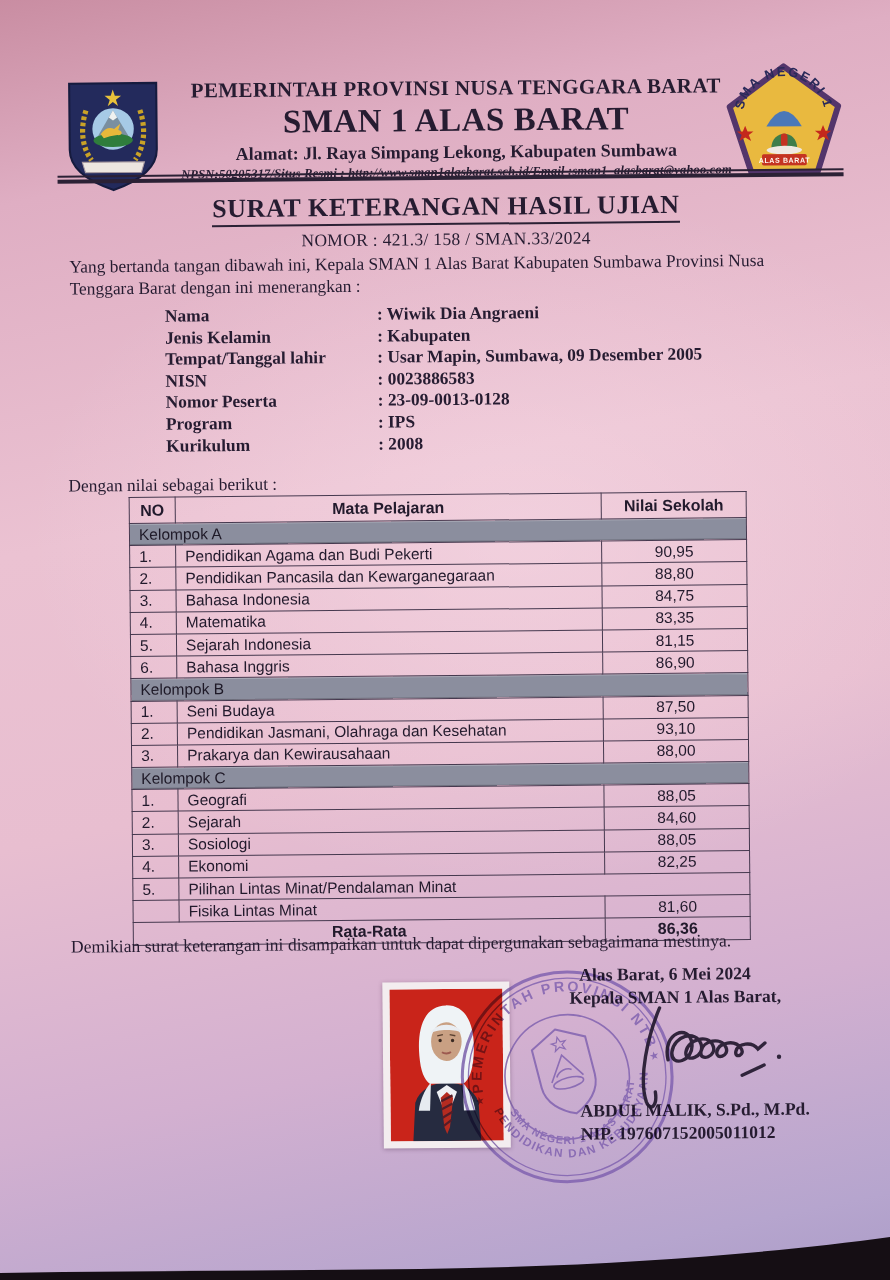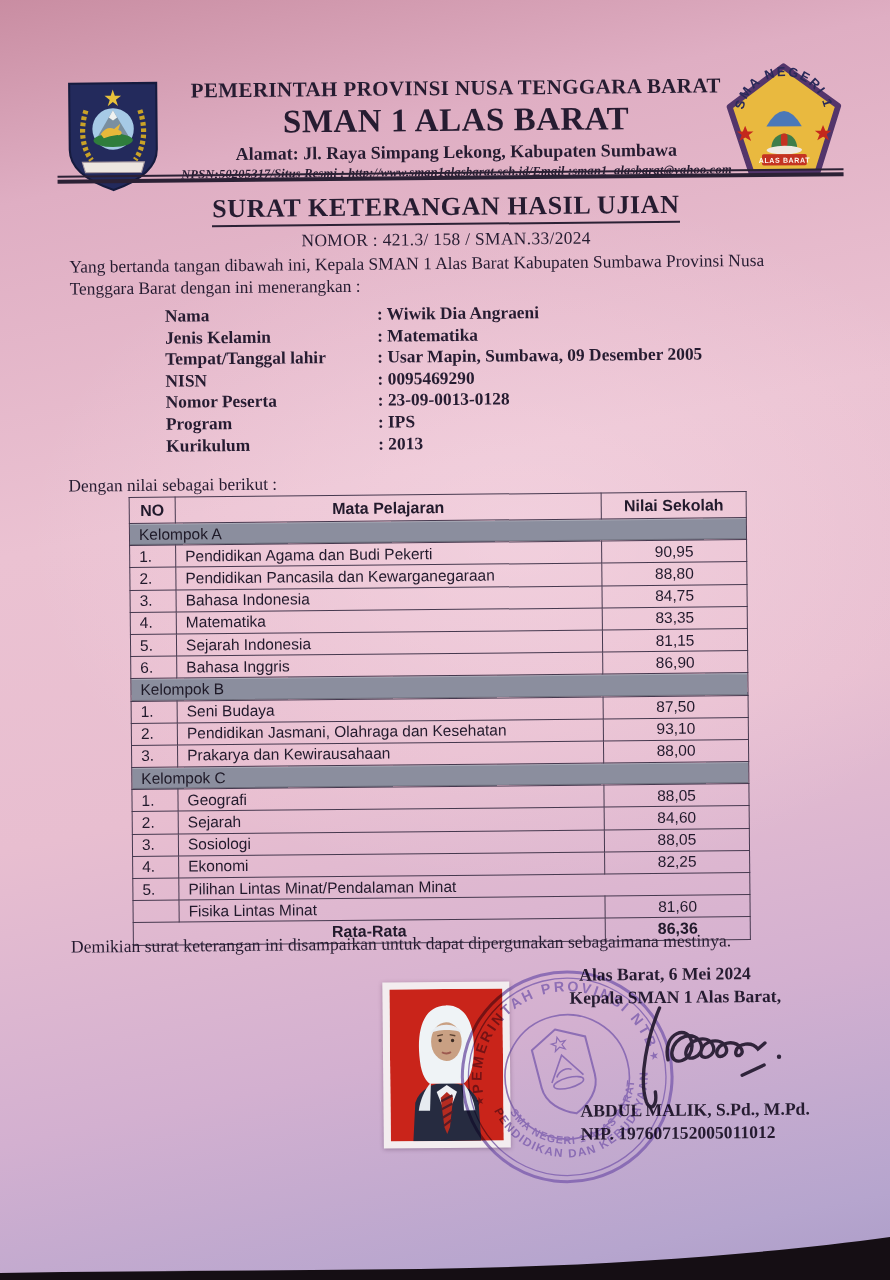--- a/index.html
+++ b/index.html
@@ -129,41 +129,41 @@
 
   <div class="abs intro">Yang bertanda tangan dibawah ini, Kepala SMAN 1 Alas Barat Kabupaten Sumbawa Provinsi Nusa Tenggara Barat dengan ini menerangkan :</div>
 
   <div class="abs fields">
       <div class="field-row">
     <span class="f-label">Nama</span>
     <span class="f-value">: Wiwik Dia Angraeni</span>
   </div>
       <div class="field-row">
     <span class="f-label">Jenis Kelamin</span>
-    <span class="f-value">: Matematika</span>
+    <span class="f-value">: Kabupaten</span>
   </div>
       <div class="field-row">
     <span class="f-label">Tempat/Tanggal lahir</span>
     <span class="f-value">: Usar Mapin, Sumbawa, 09 Desember 2005</span>
   </div>
       <div class="field-row">
     <span class="f-label">NISN</span>
-    <span class="f-value">: 0095469290</span>
+    <span class="f-value">: 0023886583</span>
   </div>
       <div class="field-row">
     <span class="f-label">Nomor Peserta</span>
     <span class="f-value">: 23-09-0013-0128</span>
   </div>
       <div class="field-row">
     <span class="f-label">Program</span>
     <span class="f-value">: IPS</span>
   </div>
       <div class="field-row">
     <span class="f-label">Kurikulum</span>
-    <span class="f-value">: 2013</span>
+    <span class="f-value">: 2008</span>
   </div>
     </div>
 
   <div class="abs scores-intro">Dengan nilai sebagai berikut :</div>
 
   <table class="scores">
     <colgroup>
         <col class="c-no">
         <col class="c-sub">
         <col class="c-score">

